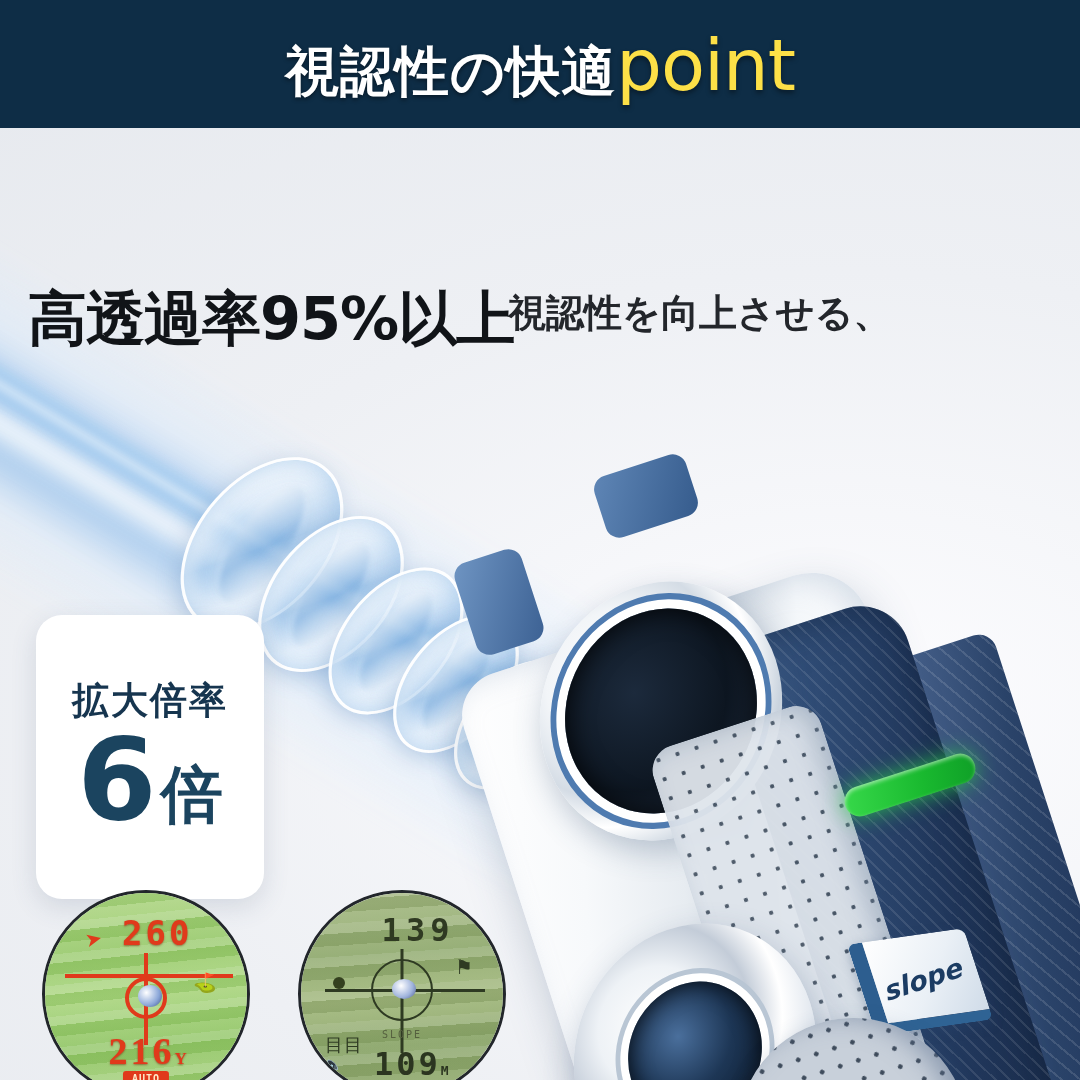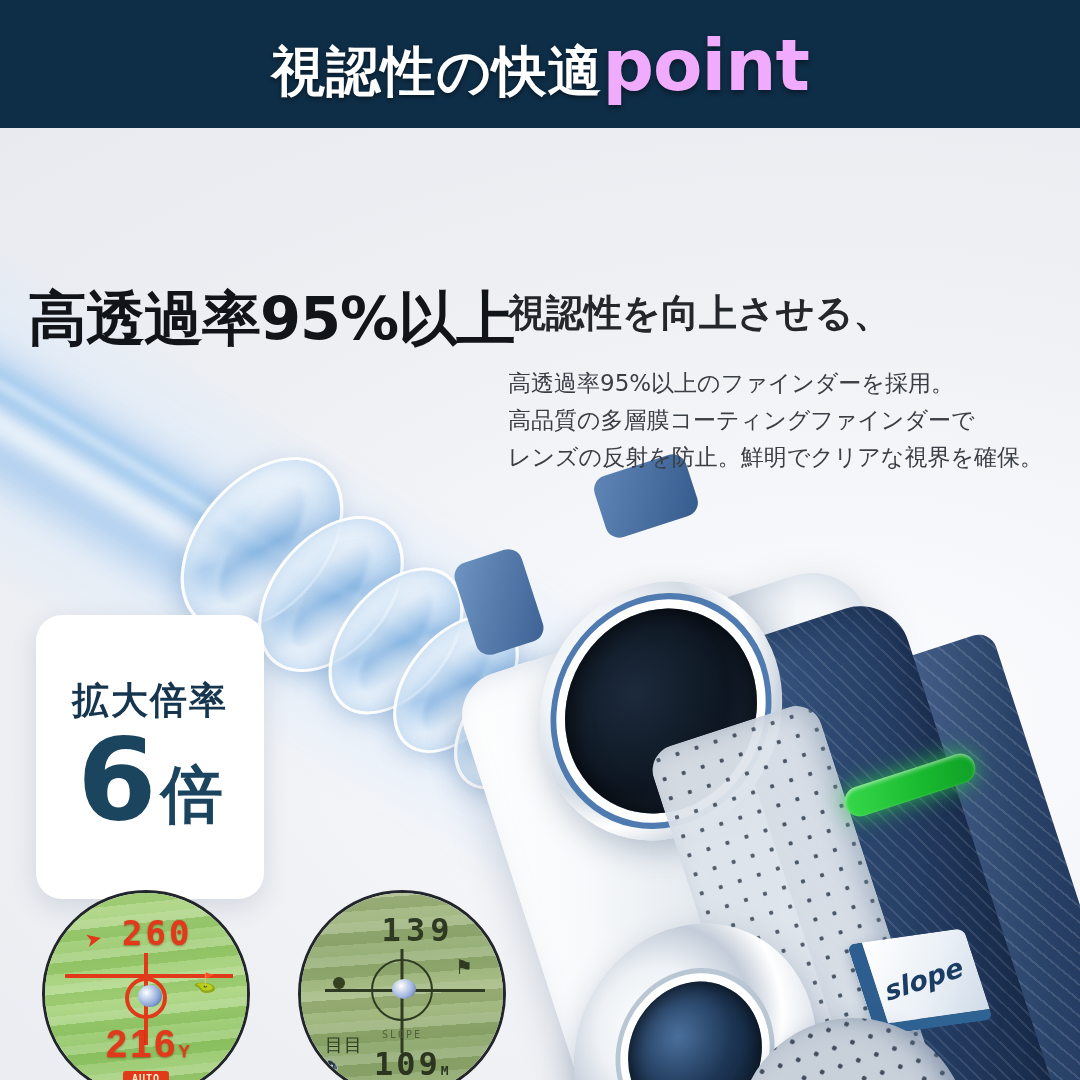--- a/index.html
+++ b/index.html
@@ -17,21 +17,21 @@
     background:#0e2d46;
     display:flex; align-items:center; justify-content:center;
   }
   .header-inner { display:flex; align-items:baseline; transform:translateY(2px);justify-content:space-between; }
   .header-jp {
     color:#ffffff; font-size:54px; font-weight:bold; letter-spacing:1px;
     text-shadow:0 2px 4px rgba(0,0,0,.45);
     font-family:"DejaVu Sans","Liberation Sans",sans-serif;
   }
   .header-en {
-    color:#f0abfc; font-size:72px; font-weight:bold; letter-spacing:-1px;
+    color:#fde047; font-size:72px; font-weight:normal; letter-spacing:-1px;
     text-shadow:0 3px 5px rgba(0,0,0,.4);
     font-family:"DejaVu Sans","Liberation Sans",sans-serif;
   }
 
   
   .photo {
     position:absolute; left:0; top:128px; width:1080px; height:952px;
     background:
       radial-gradient(130% 90% at 78% 62%, #fdfdff 0%, #eef0f4 52%, #e6e9ee 100%);
     overflow:hidden;
@@ -288,23 +288,23 @@
 
   
   .ov { position:absolute; inset:0; }
   .num-top-a {
     position:absolute; left:50%; top:20px; transform:translateX(-34%);
     color:#e03a1b; font-size:34px; font-weight:bold; letter-spacing:3px;
     font-family:"DejaVu Sans Mono","Liberation Mono",monospace;
     text-shadow:0 1px 2px rgba(120,20,0,.5);
   }
   .num-bot-a {
-    position:absolute; left:50%; top:130px; transform:translateX(-46%);
+    position:absolute; left:50%; top:136px; transform:translateX(-46%);
     color:#e03a1b; font-size:38px; font-weight:bold; letter-spacing:3px;
-    font-family:Liberation Sans, sans-serif;
+    font-family:Liberation Serif, serif;
     text-shadow:0 1px 2px rgba(120,20,0,.5);
   }
   .unit-a { font-size:17px; vertical-align:baseline; }
   .cross-a-v { position:absolute; left:50%; top:60px; width:4px; height:92px; background:#e03a1b; transform:translateX(-50%); }
   .cross-a-h { position:absolute; left:20px; top:50%; width:168px; height:4px; background:#e03a1b; transform:translateY(-20px); }
   .ring-a { position:absolute; left:50%; top:84px; width:42px; height:42px; margin-left:-21px;
     border:4px solid #e03a1b; border-radius:50%; }
   .ball-a { position:absolute; left:50%; top:92px; width:24px; height:22px; margin-left:-8px;
     background:radial-gradient(circle at 35% 35%, #ffffff, #8aa6d8 60%, #3a4f86);
     border-radius:50%; }
@@ -398,25 +398,20 @@
       </div>
       <div class="cap"></div>
     </div>
 
     <div class="headline-left">高透過率95%以上</div>
 
     <div class="right-col">
       <div class="sub-head">
         <div>視認性を向上させる、</div>
       </div>
-      <div class="body-copy">
-        <div>高透過率95%以上のファインダーを採用。</div>
-        <div>高品質の多層膜コーティングファインダーで</div>
-        <div>レンズの反射を防止。鮮明でクリアな視界を確保。</div>
-      </div>
     </div>
 
     <div class="mag-card">
       <div class="mag-label">拡大倍率</div>
       <div class="mag-value">
         <span class="mag-num">6</span>
         <span class="mag-unit">倍</span>
       </div>
     </div>
 

